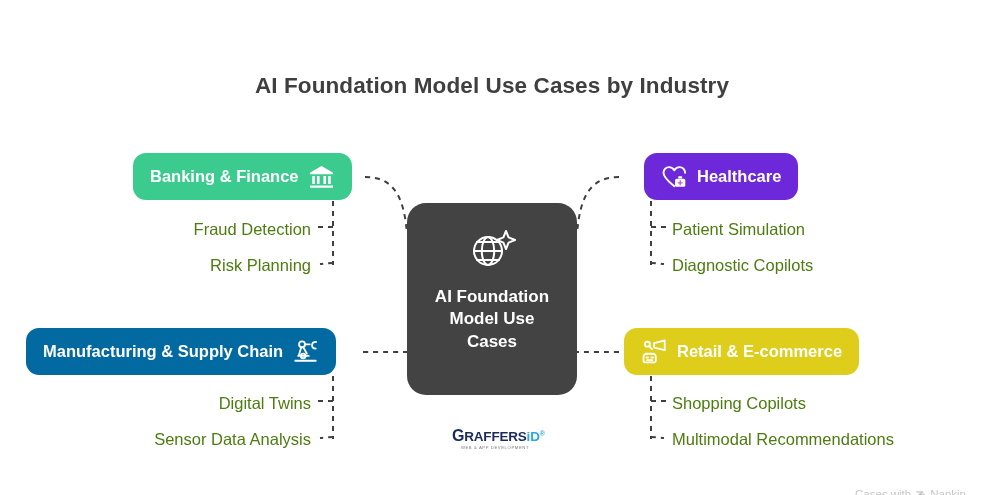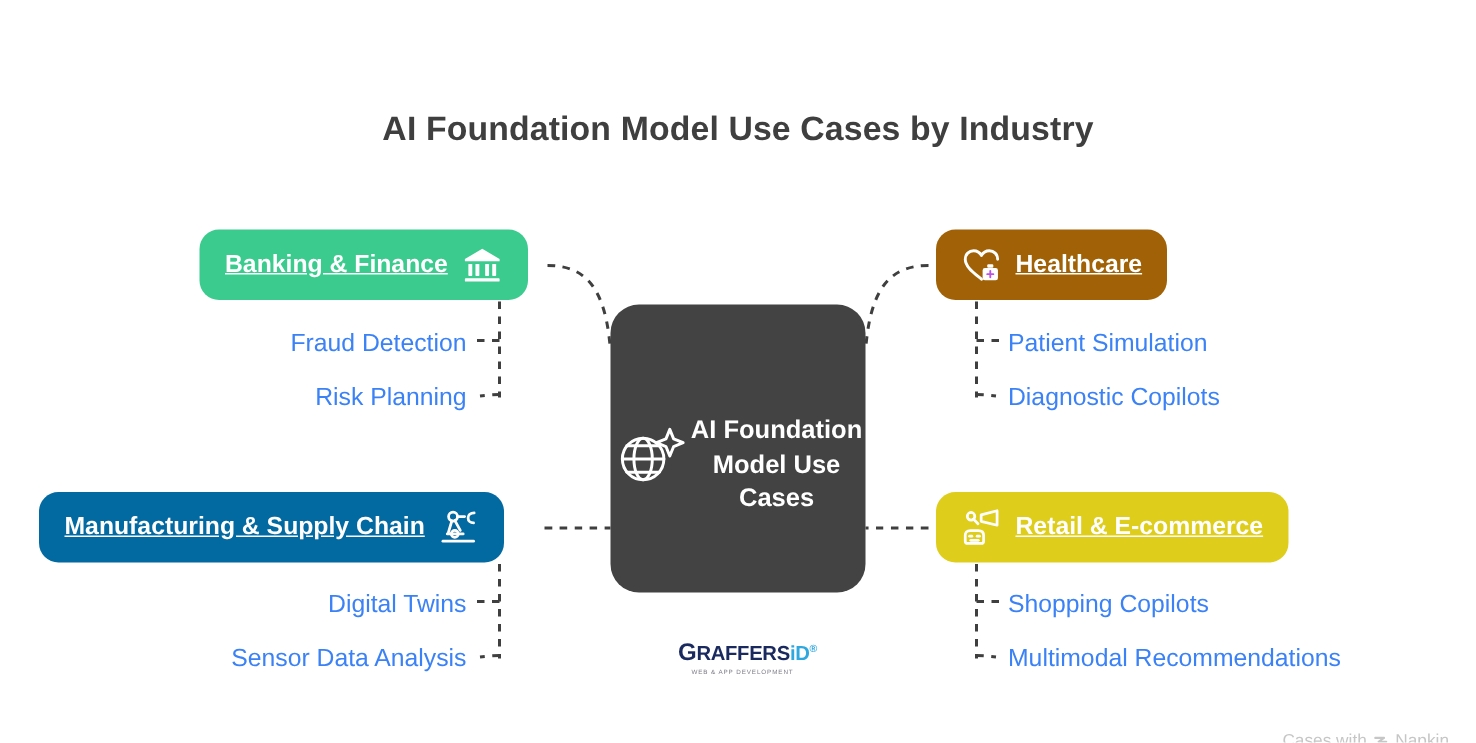--- a/index.html
+++ b/index.html
@@ -55,44 +55,44 @@
     border-radius: 13px;
     height: 47px;
     padding: 0 17px;
     box-sizing: border-box;
     color: #ffffff;
     font-size: 16.5px;
     font-weight: bold;
     white-space: nowrap;
     gap: 9px;
   }
-  .pill .pill-label { line-height: 1; position: relative; top: -0.5px; text-decoration: underline; }
+  .pill .pill-label { line-height: 1; position: relative; top: -0.5px; }
   .pill .pill-icon {
     width: 27px;
     height: 27px;
     flex: 0 0 27px;
     display: block;
   }
 
   #node-banking      { left: 133px; top: 134px; background: #3ccb8e; }
-  #node-healthcare   { left: 624px; top: 134px; background: #a16207; justify-content: flex-end; }
+  #node-healthcare   { left: 644px; top: 134px; background: #6d28d9; justify-content: flex-end; }
   #node-manufacturing{ left:  26px; top: 309px; background: #0369a1; }
   #node-retail       { left: 624px; top: 309px; background: #dfcd1c; }
 
   
   #node-center {
     position: absolute;
     left: 407px;
     top: 184px;
     width: 170px;
     height: 192px;
     background: #434343;
     border-radius: 19px;
     display: flex;
-    flex-direction: row;
+    flex-direction: column;
     align-items: center;
     justify-content: flex-start;
     padding-top: 22px;
     box-sizing: border-box;
   }
   #node-center .center-icon {
     width: 52px;
     height: 52px;
     display: block;
     margin-bottom: 9px;
@@ -103,21 +103,21 @@
     font-weight: bold;
     line-height: 1.32;
     text-align: center;
     width: 120px;
   }
 
   
   .leaf {
     position: absolute;
     font-size: 16.5px;
-    color: #3b82f6;
+    color: #4d7c0f;
     white-space: nowrap;
     line-height: 1;
   }
 
   
   #leaf-fraud-detection  { left: 0px;   top: 202px; width: 311px; text-align: right; }
   #leaf-risk-planning    { left: 0px;   top: 238px; width: 311px; text-align: right; }
   
   #leaf-digital-twins       { left: 0px; top: 376px; width: 311px; text-align: right; }
   #leaf-sensor-data         { left: 0px; top: 412px; width: 311px; text-align: right; }

